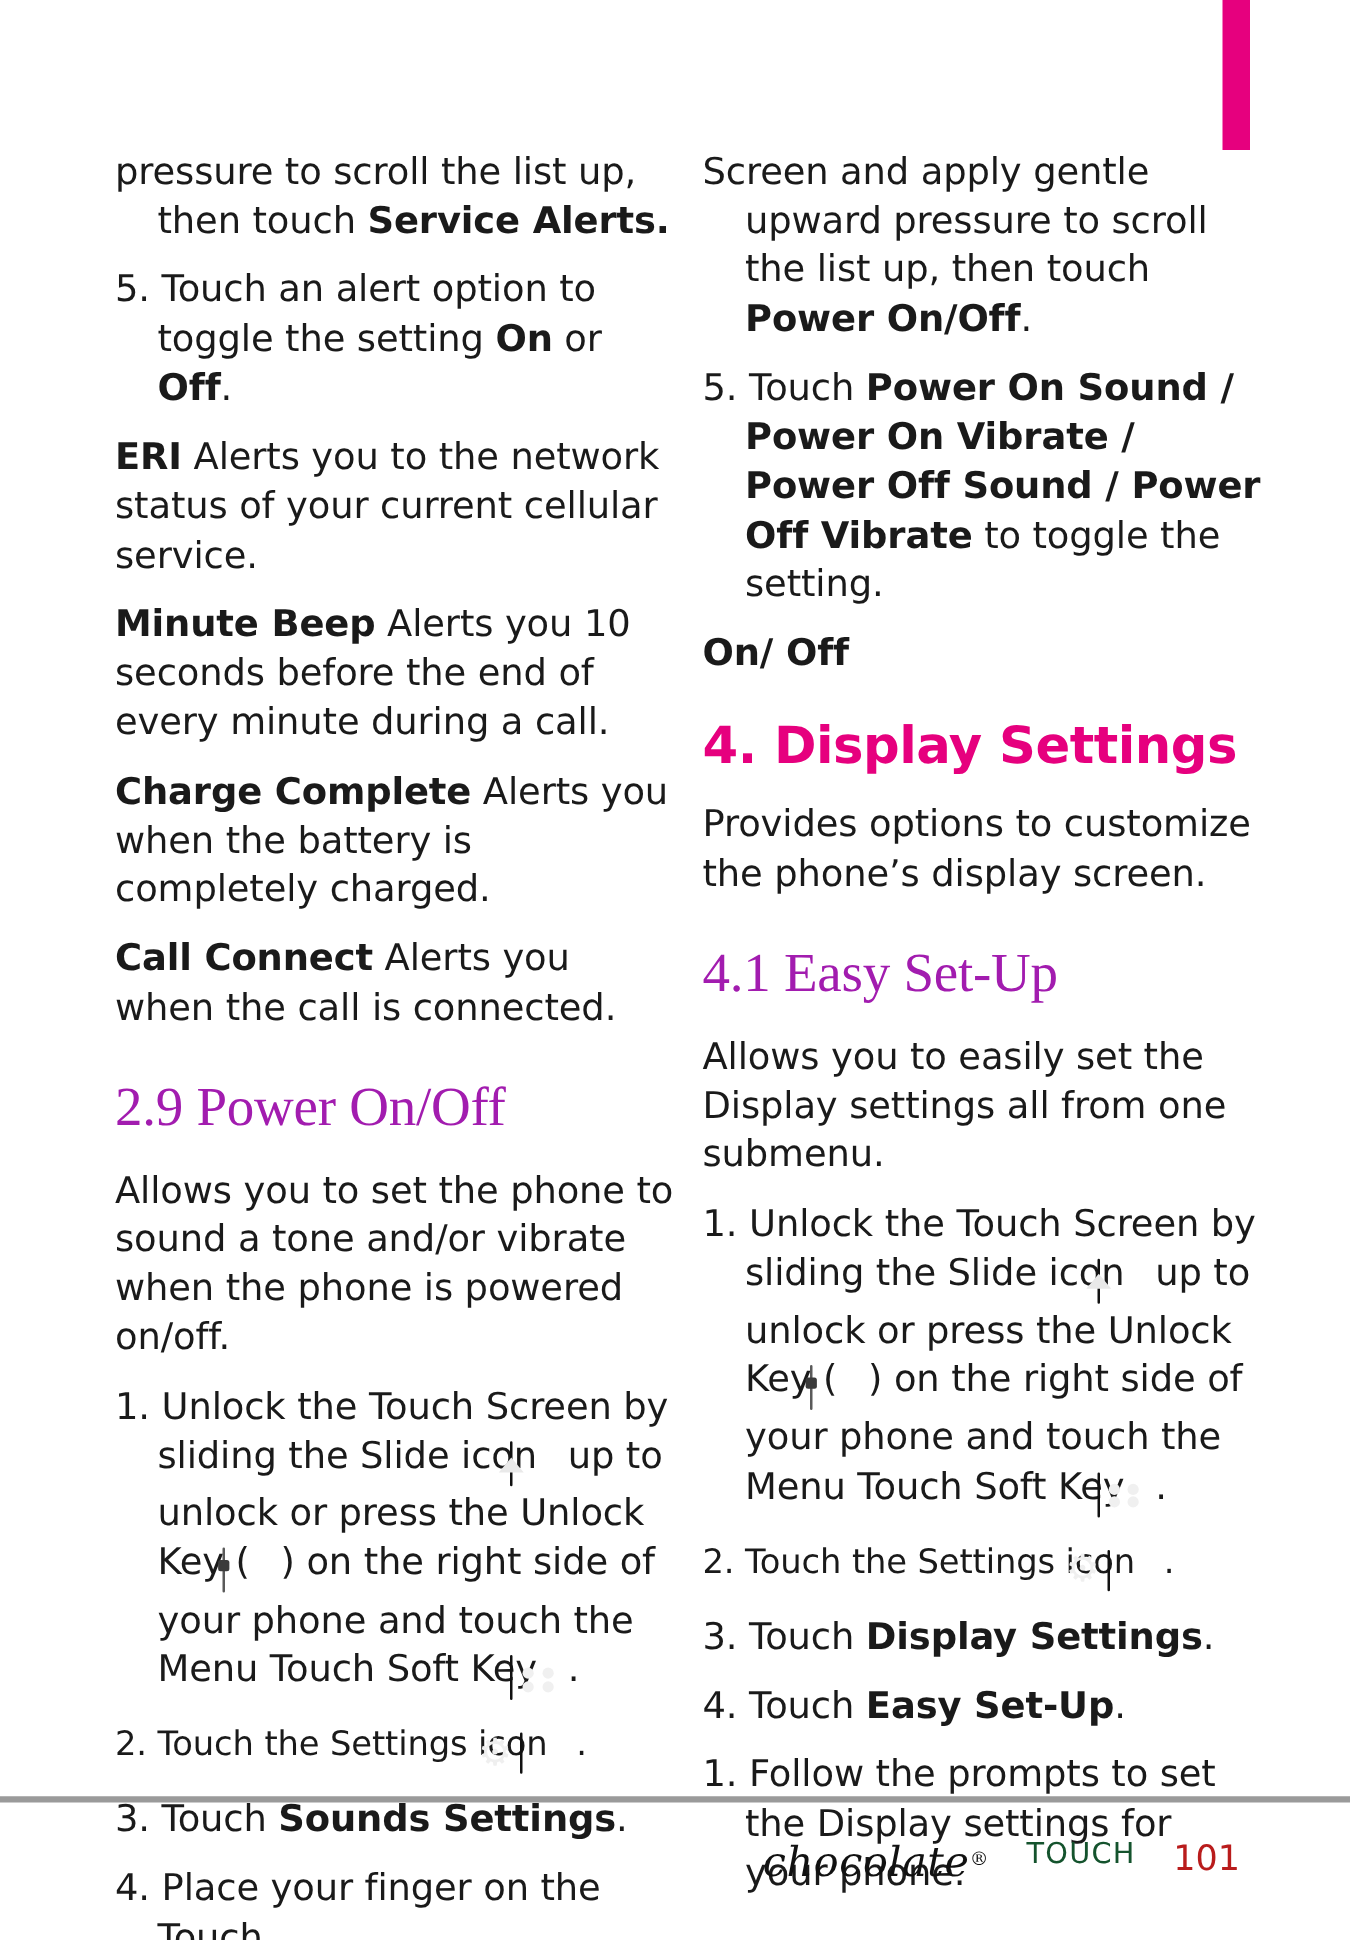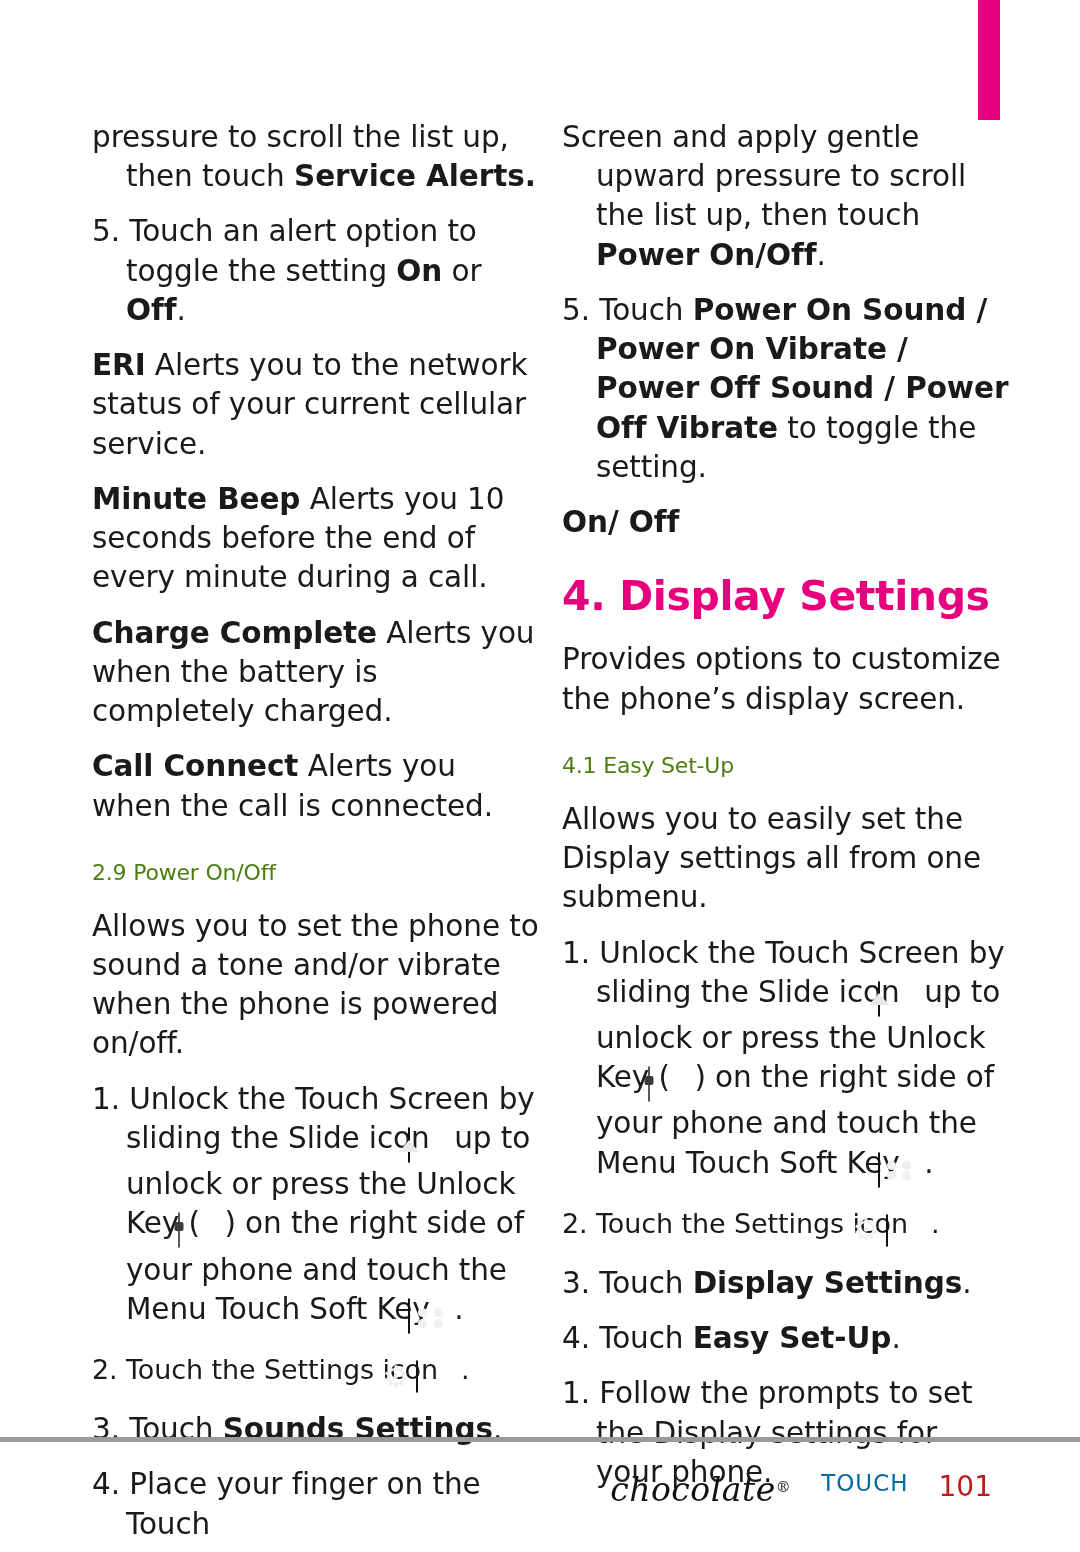--- a/index.html
+++ b/index.html
@@ -59,25 +59,26 @@
   }
 
   h2.chapter {
     font-size: 41px;
     font-weight: bold;
     color: #e6007e;
     margin: 30px 0 20px 0;
     letter-spacing: -0.4px;
   }
   h3.section {
-    font-size: 22px;
+    font-size: 44px;
     font-weight: normal;
-    color: #4d7c0f;
+    color: #a21caf;
     margin: 34px 0 22px 0;
     letter-spacing: -0.2px;
+    font-family: Liberation Serif, serif;
   }
   .small-line {
     font-size: 27px;
     line-height: 1.3;
   }
 
   
   .icon-inline {
     display: inline-block;
     vertical-align: -7px;
@@ -178,21 +179,21 @@
     letter-spacing: 0.5px;
     color: #111;
   }
   .brand .reg {
     font-size: 15px;
     vertical-align: 9px;
   }
   .brand-touch {
     font-size: 23px;
     letter-spacing: 1px;
-    color: #0369a1;
+    color: #14532d;
     font-family: "DejaVu Sans", sans-serif;
     font-weight: normal;
   }
   .pageno {
     font-size: 28px;
     color: #b91c1c;
   }
 </style>
 </head>
 <body>

